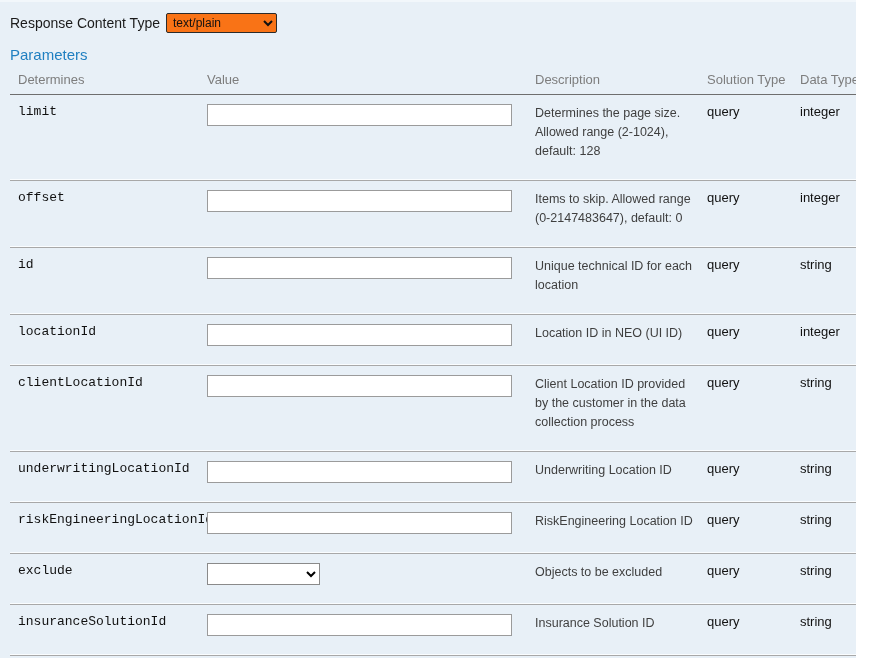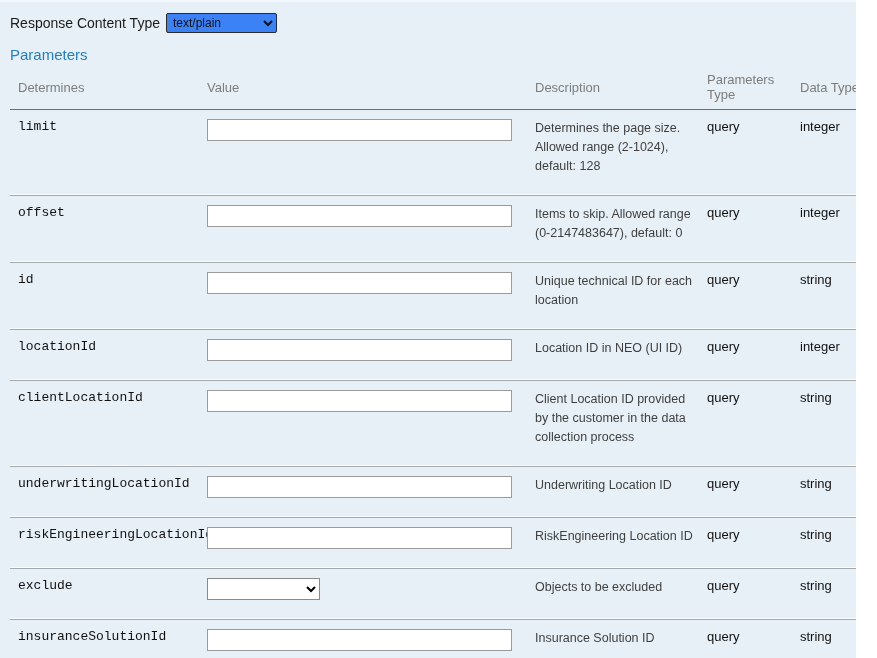--- a/index.html
+++ b/index.html
@@ -17,21 +17,21 @@
   .panel{
     width:856px;height:658px;overflow:hidden;
     background:var(--panel-bg);
     border-top:2px solid #f2f7fb;
     padding-top:10px;
   }
   .ct-row{margin-left:10px;display:flex;align-items:center;height:22px;}
   .ct-label{font-size:14px;color:#1a1a1a;margin-right:6px;}
   .ct-select{
     width:111px;height:20px;font-size:12px;
-    border:1px solid #2b2b2b;border-radius:2px;background:#3b82f6;
+    border:1px solid #2b2b2b;border-radius:2px;background:#f97316;
     font-family:"Liberation Sans",sans-serif;color:#111;padding:0 2px;
   }
   .params-heading{
     margin:12px 16px 0 10px;font-size:15px;font-weight:400;
     color:var(--accent);line-height:18px;
   }
   table.params{
     margin-left:10px;width:865px;
     border-collapse:separate;border-spacing:0;table-layout:fixed;
     margin-top:2px;
@@ -85,21 +85,21 @@
         <col class="c-value">
         <col class="c-desc">
       <col class="c-ptype">
         <col class="c-dtype">
     </colgroup>
     <thead>
       <tr>
         <th class="col-param">Determines</th>
         <th class="col-value">Value</th>
         <th class="col-desc">Description</th>
-        <th class="col-ptype">Parameters Type</th>
+        <th class="col-ptype">Solution Type</th>
         <th class="col-dtype">Data Type</th>
       </tr>
     </thead>
     <tbody>
         <tr>
     <td class="col-param"><span>limit</span></td>
     <td class="col-value">
       <input type="text" class="value-input" style="">
       
     </td>

